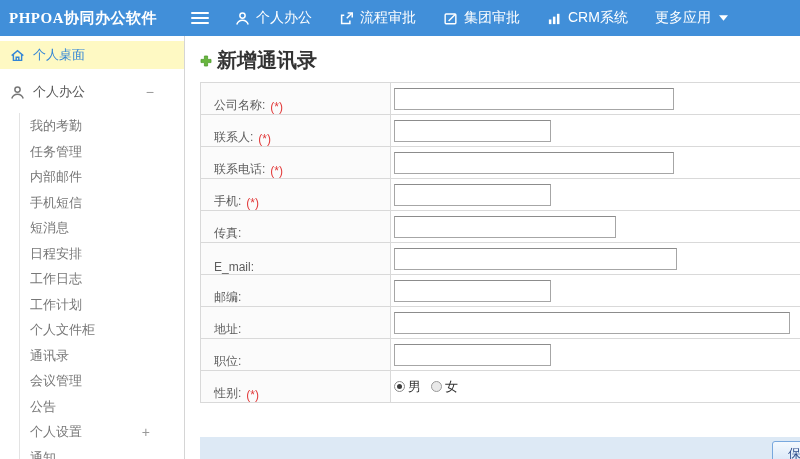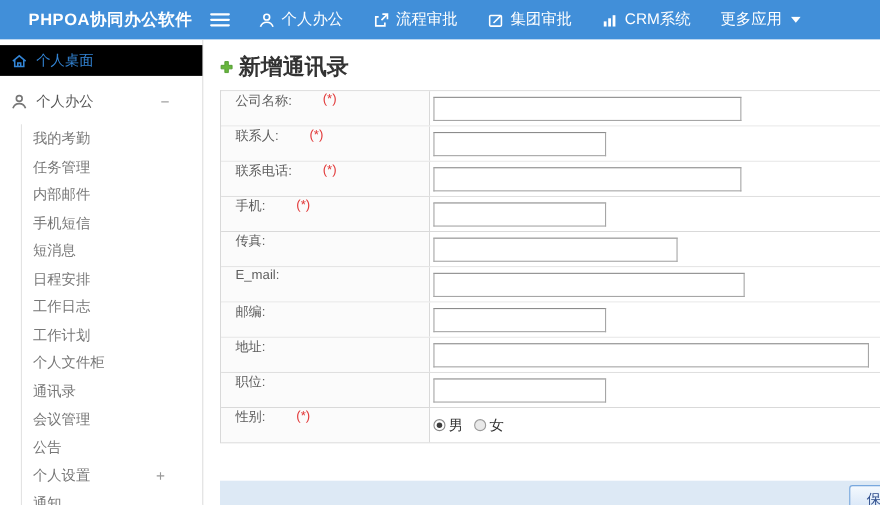--- a/index.html
+++ b/index.html
@@ -7,46 +7,46 @@
     --accent-blue:#3385d6;
     --required-red:#e23b3b;
     --table-border:#d9d9d9;
     --bottombar-bg:#dde9f5;
   }
   *{margin:0;padding:0;box-sizing:border-box;}
   html,body{width:800px;height:459px;overflow:hidden;background:#fff;
     font-family:"Liberation Sans","DejaVu Sans",sans-serif;}
   
   .topbar{height:36px;background:var(--topbar-bg);display:flex;align-items:center;color:#fff;}
-  .brand{width:185px;flex-shrink:0;padding-left:26px;font-size:15px;font-weight:bold;letter-spacing:.5px;white-space:nowrap;}
+  .brand{width:185px;flex-shrink:0;padding-left:9px;font-size:15px;font-weight:bold;letter-spacing:.5px;white-space:nowrap;font-family:Liberation Serif, serif;}
   .hamburger{width:18px;margin:0 26px 0 6px;display:flex;flex-direction:column;gap:3px;cursor:pointer;}
   .hamburger i{display:block;height:2px;background:#fff;border-radius:1px;}
   .nav-item{display:flex;align-items:center;gap:6px;margin-right:27px;font-size:14px;cursor:pointer;white-space:nowrap;}
   .nav-item .icn{display:flex;align-items:center;color:#fff;}
   .nav-item .icn.caret{margin-left:2px;}
   
   .layout{display:flex;height:423px;}
   .sidebar{width:185px;flex-shrink:0;background:#fff;border-right:1px solid #d5d5d5;padding-top:5px;}
   .side-row{height:28px;display:flex;align-items:center;gap:8px;padding-left:10px;font-size:13px;cursor:pointer;position:relative;}
-  .side-desktop{color:var(--accent-blue);background:#000000;text-align:center;}
+  .side-desktop{color:var(--accent-blue);background:#fef9c3;text-align:center;}
   .side-parent{color:#555;margin-top:9px;}
   .side-parent .icn{color:#777;display:flex;}
   .side-desktop .icn{color:var(--accent-blue);display:flex;}
   .toggle{position:absolute;right:30px;top:50%;transform:translateY(-50%);color:#999;font-size:14px;cursor:pointer;line-height:1;}
   .submenu{list-style:none;margin:7px 0 0 19px;border-left:1px solid #e3e3e3;}
   .sub-item{height:25.5px;line-height:25.5px;padding-left:10px;font-size:13px;color:#777;cursor:pointer;position:relative;white-space:nowrap;}
   .sub-item .toggle{right:34px;}
   
   .content{flex:1;position:relative;background:#fff;min-width:0;}
   .page-title{position:absolute;left:15px;top:11px;display:flex;align-items:center;gap:5px;font-size:20px;font-weight:bold;color:#333;}
   .page-title .icn{display:flex;}
   .form-table{position:absolute;left:15px;right:-2px;top:46px;border:1px solid var(--table-border);border-bottom:none;}
   .frow{display:flex;height:32px;border-bottom:1px solid var(--table-border);}
   .fl{width:190px;flex-shrink:0;border-right:1px solid var(--table-border);background:#fbfbfb;
-      display:flex;align-items:flex-start;padding-left:13px;font-size:12px;color:#5d5d5d;gap:23px;}
+      display:flex;align-items:flex-end;padding-left:13px;font-size:12px;color:#5d5d5d;}
   .req{color:var(--required-red);margin-left:5px;font-size:12px;}
   .fv{flex:1;display:flex;align-items:center;padding-left:3px;background:#fff;}
   .fv input[type=text]{height:22px;border:1px solid #a6a6a6;border-top-color:#8c8c8c;font-size:12px;padding:0 3px;background:#fff;}
   .radio-opt{display:flex;align-items:center;gap:3px;margin-right:10px;font-size:13px;color:#333;cursor:pointer;}
   .radio{width:11px;height:11px;border-radius:50%;border:1px solid #8a8a8a;background:#fff;position:relative;display:inline-block;}
   .radio.checked::after{content:'';position:absolute;left:2px;top:2px;right:2px;bottom:2px;border-radius:50%;background:#3c3c3c;}
   .radio.unchecked{background:#e9e9e9;border-color:#9a9a9a;}
   .bottombar{position:absolute;left:15px;right:-2px;top:401px;height:58px;background:var(--bottombar-bg);}
   .save-btn{position:absolute;right:-28px;top:4px;width:58px;height:26px;border:1px solid #78a8de;border-radius:3px;
       background:linear-gradient(#f4f9fe,#d3e3f6);color:#2e4d8c;font-size:13px;cursor:pointer;

